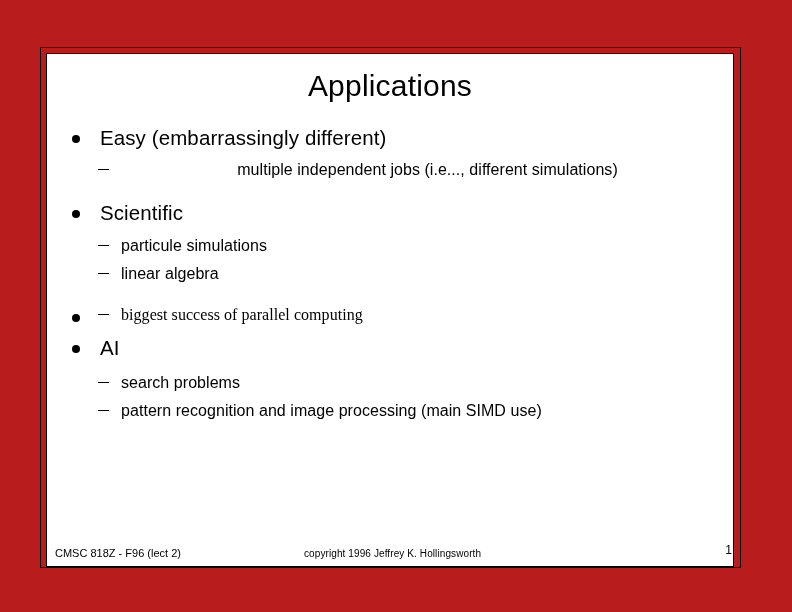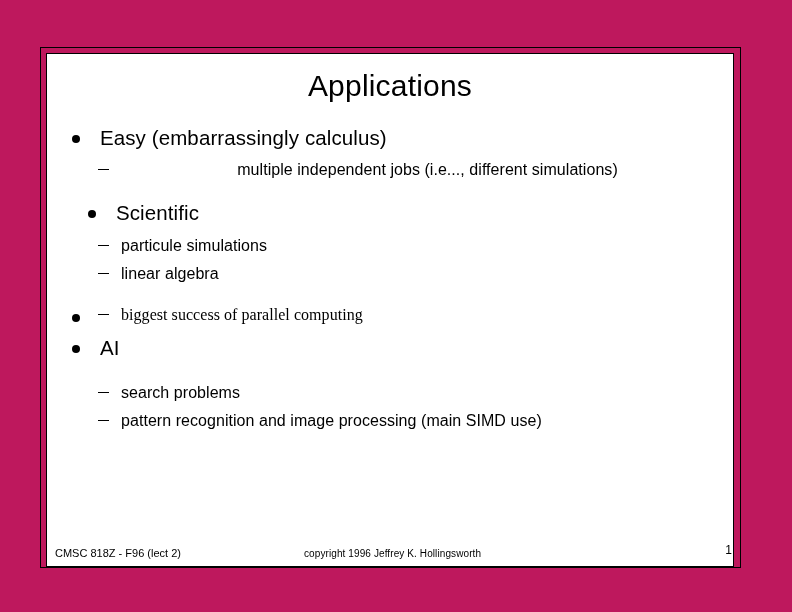--- a/index.html
+++ b/index.html
@@ -15,21 +15,21 @@
     font-family: "Liberation Sans", sans-serif;
     color: #000000;
     -webkit-font-smoothing: none;
   }
 
   
   .slide-page {
     position: relative;
     width: 792px;
     height: 612px;
-    background: #be185d;
+    background: #b91c1c;
   }
 
   .frame-outer {
     position: absolute;
     left: 40px;
     top: 47px;
     width: 701px;
     height: 521px;
     border: 1.6px solid #000000;
     box-sizing: border-box;
@@ -113,28 +113,28 @@
     position: absolute;
     left: 52px;
     top: 9px;
     width: 11px;
     height: 1.4px;
     background: #000000;
   }
 
   
   .grp-easy      { margin-top: 0px;  }
-  .grp-scientific{ margin-top: 22px; margin-left: 16px; }
+  .grp-scientific{ margin-top: 22px; }
   .grp-databases { margin-top: 22px; }
   .grp-ai        { margin-top: 12px; }
 
   .sub-easy      { margin-top: 10px; text-align: center; }
   .sub-scientific{ margin-top: 11px; }
   .sub-databases { margin-top: 11px; font-family: Liberation Serif, serif; }
-  .sub-ai        { margin-top: 23px; }
+  .sub-ai        { margin-top: 13px; }
 
   
   .footer {
     position: absolute;
     left: 0;
     bottom: 0;
     width: 708px;
     height: 34px;
   }
   .footer-left {
@@ -171,21 +171,21 @@
   <div class="frame-inner"></div>
 
   <div class="slide-content">
 
     <div class="slide-title">Applications</div>
 
     <div class="bullet-list">
 
       <div class="bullet-l1 grp-easy">
         <span class="bullet-dot"></span>
-        <span>Easy (embarrassingly calculus)</span>
+        <span>Easy (embarrassingly different)</span>
       </div>
       <div class="sub-list sub-easy">
         <div class="bullet-l2">
           <span class="bullet-dash"></span>
           <span>multiple independent jobs (i.e..., different simulations)</span>
         </div>
       </div>
 
       <div class="bullet-l1 grp-scientific">
         <span class="bullet-dot"></span>

